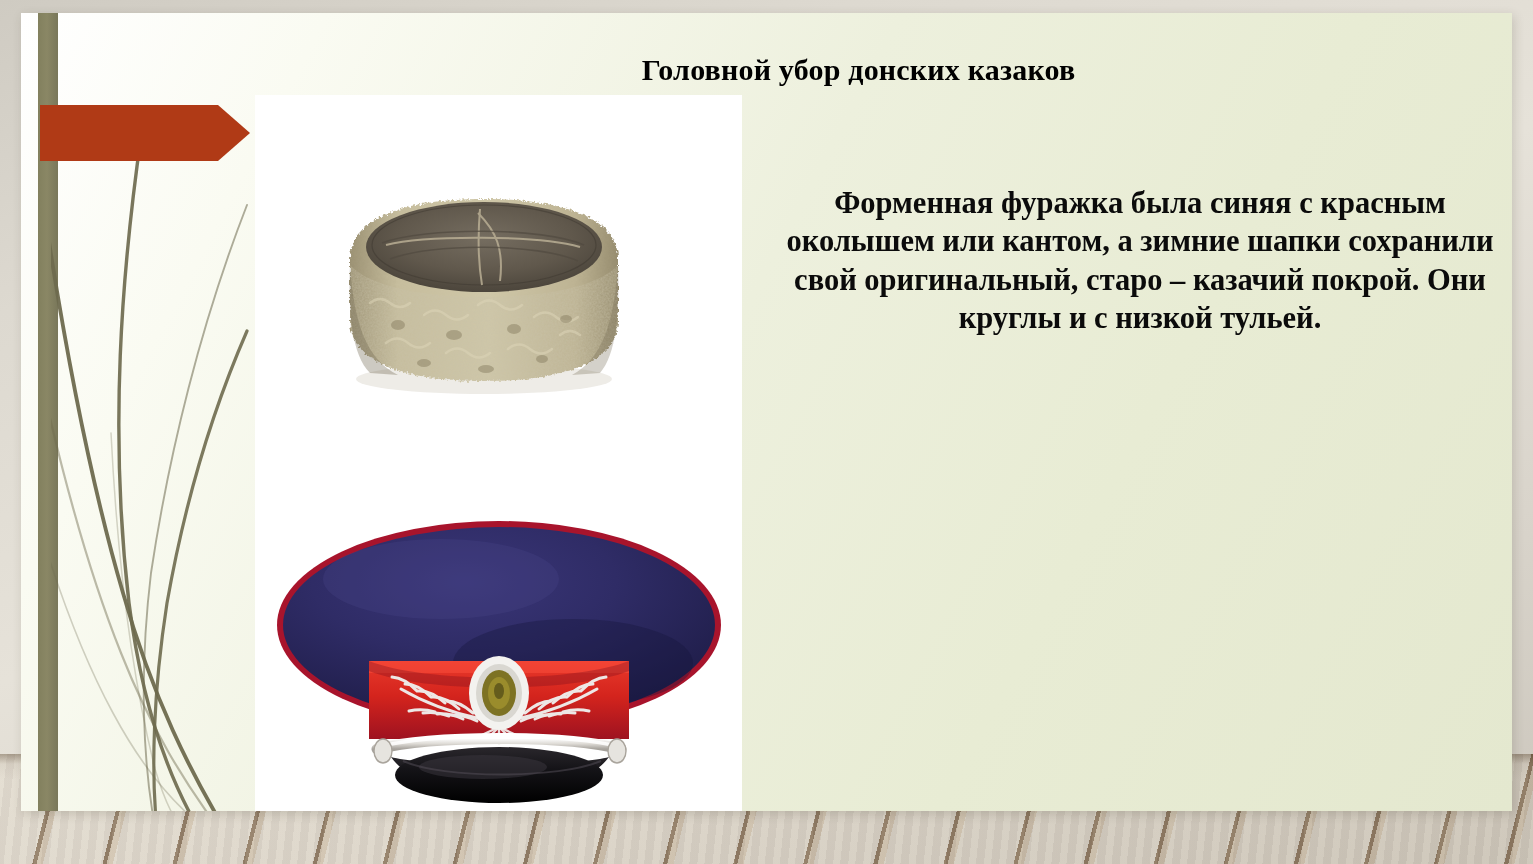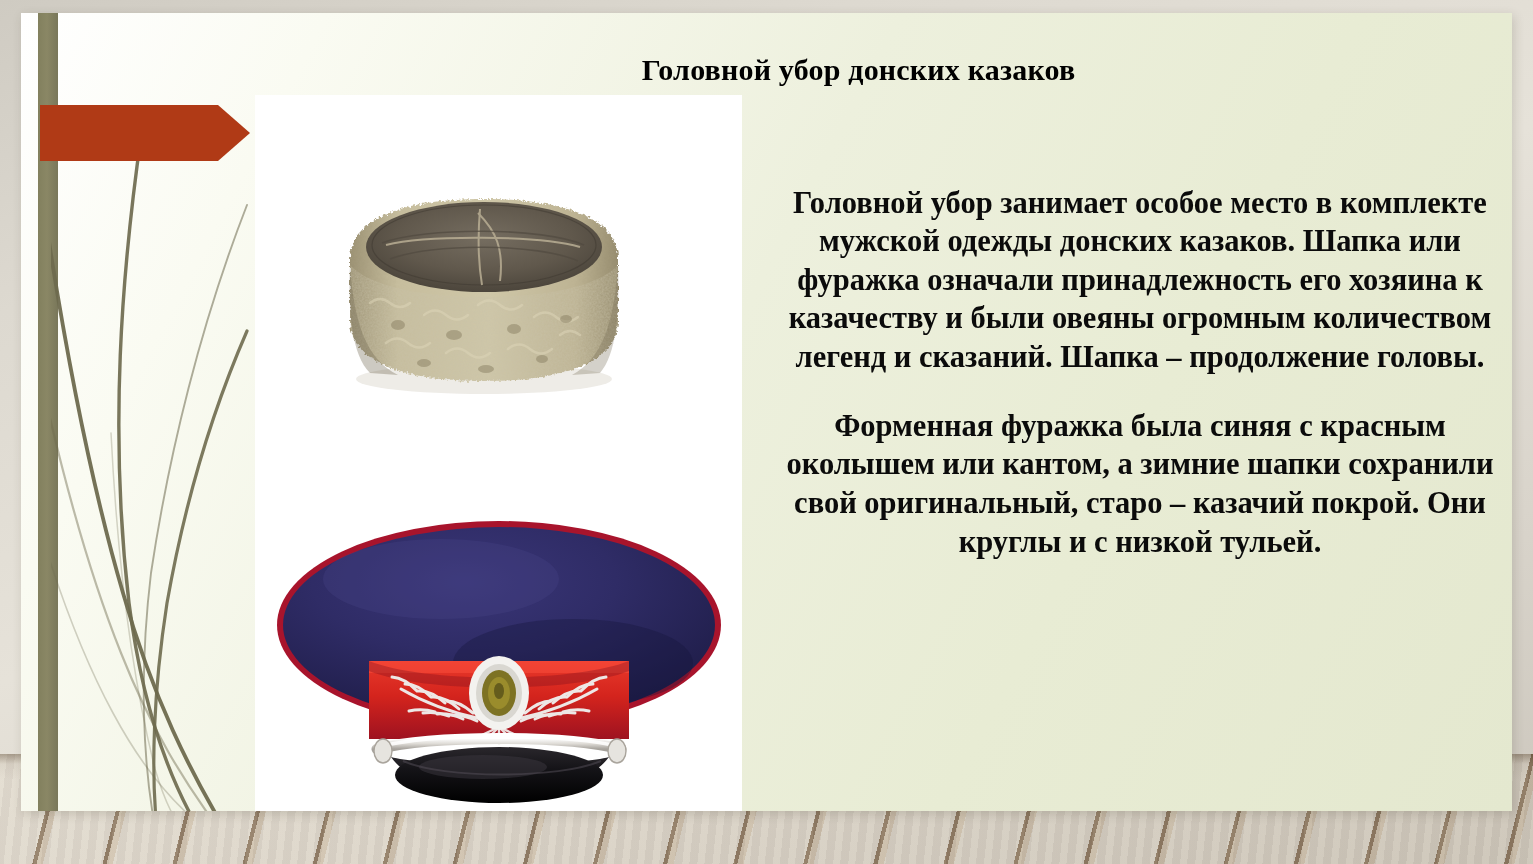--- a/index.html
+++ b/index.html
@@ -386,18 +386,17 @@
 
         <path d="M118 244 C 150 292, 302 292, 336 244 C 300 254, 154 254, 118 244 Z" fill="url(#visorBlack)"></path>
         <ellipse cx="226" cy="262" rx="104" ry="28" fill="url(#visorBlack)"></ellipse>
         <ellipse cx="210" cy="254" rx="64" ry="12" fill="#3b3840" opacity="0.5"></ellipse>
         <path d="M130 248 C 170 266, 286 266, 328 248" stroke="#55505a" stroke-width="2" fill="none" opacity="0.5"></path>
       </svg>
 
     </div>
 
     <div class="text-column">
-      <p class="para">Головной убор занимает особое место в комплекте мужской одежды донских казаков. Шапка или фуражка означали принадлежность его хозяина к казачеству и были овеяны огромным количеством легенд и сказаний. Шапка – продолжение головы.</p>
       <p class="para">Форменная фуражка была синяя с красным околышем или кантом, а зимние шапки сохранили свой оригинальный, старо – казачий покрой. Они круглы и с низкой тульей.</p>
     </div>
 
   </div>
 </div>
 
 </body></html>

